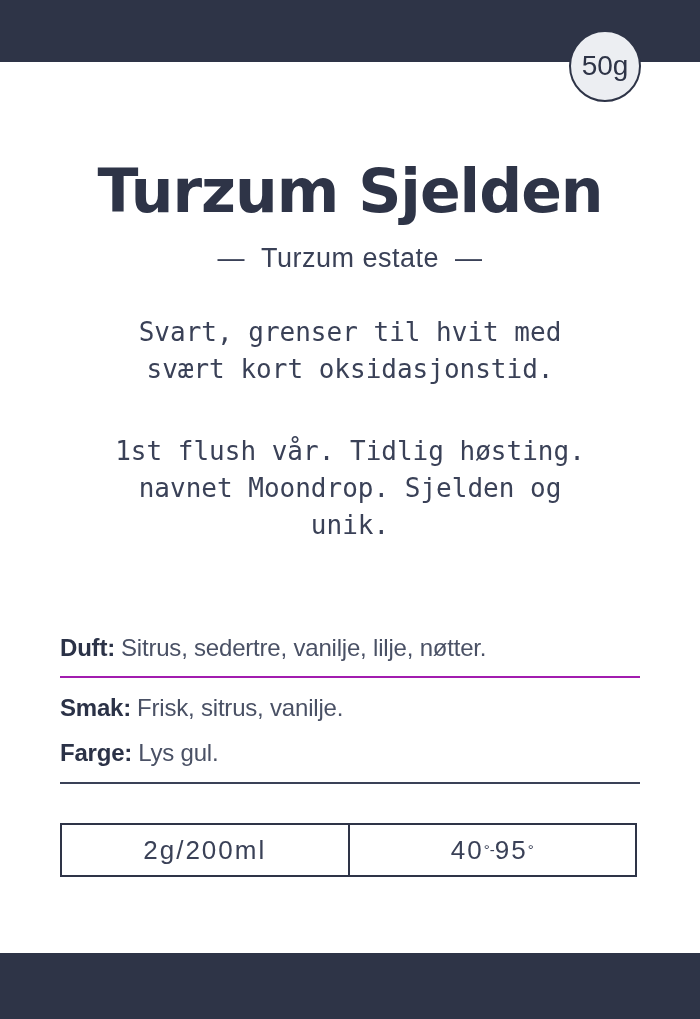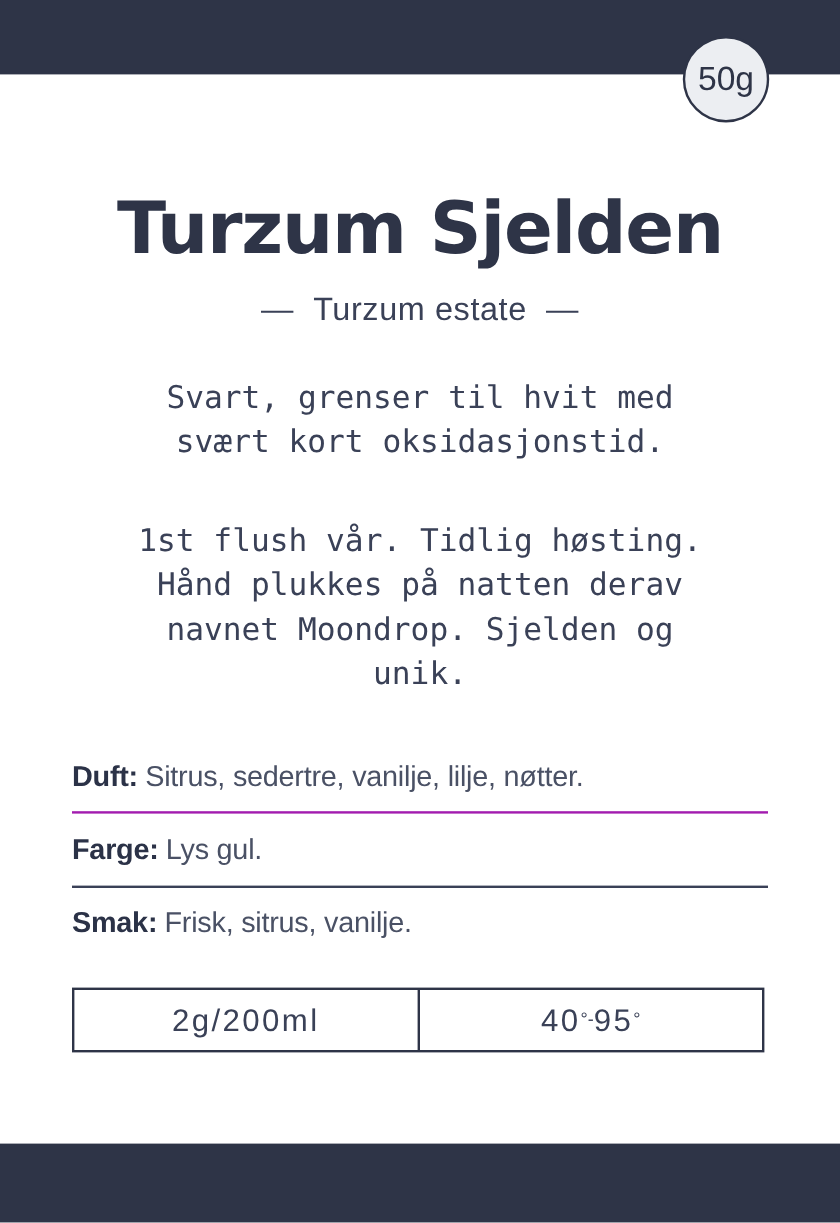--- a/index.html
+++ b/index.html
@@ -156,34 +156,33 @@
     <span class="dash">—</span>
   </div>
 
   <div class="para para-1">
     <div>Svart, grenser til hvit med</div>
     <div>svært kort oksidasjonstid.</div>
   </div>
 
   <div class="para para-2">
     <div>1st flush vår. Tidlig høsting.</div>
-    <div>Hånd plukkes på natten derav</div>
     <div>navnet Moondrop. Sjelden og</div>
     <div>unik.</div>
   </div>
 
   <div class="attrs">
     <div class="attr-row r1">
       <span class="attr-label">Duft:</span><span class="attr-value">Sitrus, sedertre, vanilje, lilje, nøtter.</span>
     </div>
+    <div class="attr-row r3">
+      <span class="attr-label">Smak:</span><span class="attr-value">Frisk, sitrus, vanilje.</span>
+    </div>
     <div class="attr-row r2">
       <span class="attr-label">Farge:</span><span class="attr-value">Lys gul.</span>
-    </div>
-    <div class="attr-row r3">
-      <span class="attr-label">Smak:</span><span class="attr-value">Frisk, sitrus, vanilje.</span>
     </div>
   </div>
 
   <div class="brew-table">
     <div class="brew-cell">2g/200ml</div>
     <div class="brew-cell">
       <span>40</span>
         <span class="sup">°-</span>
         <span>95</span>
         <span class="sup">°</span>

